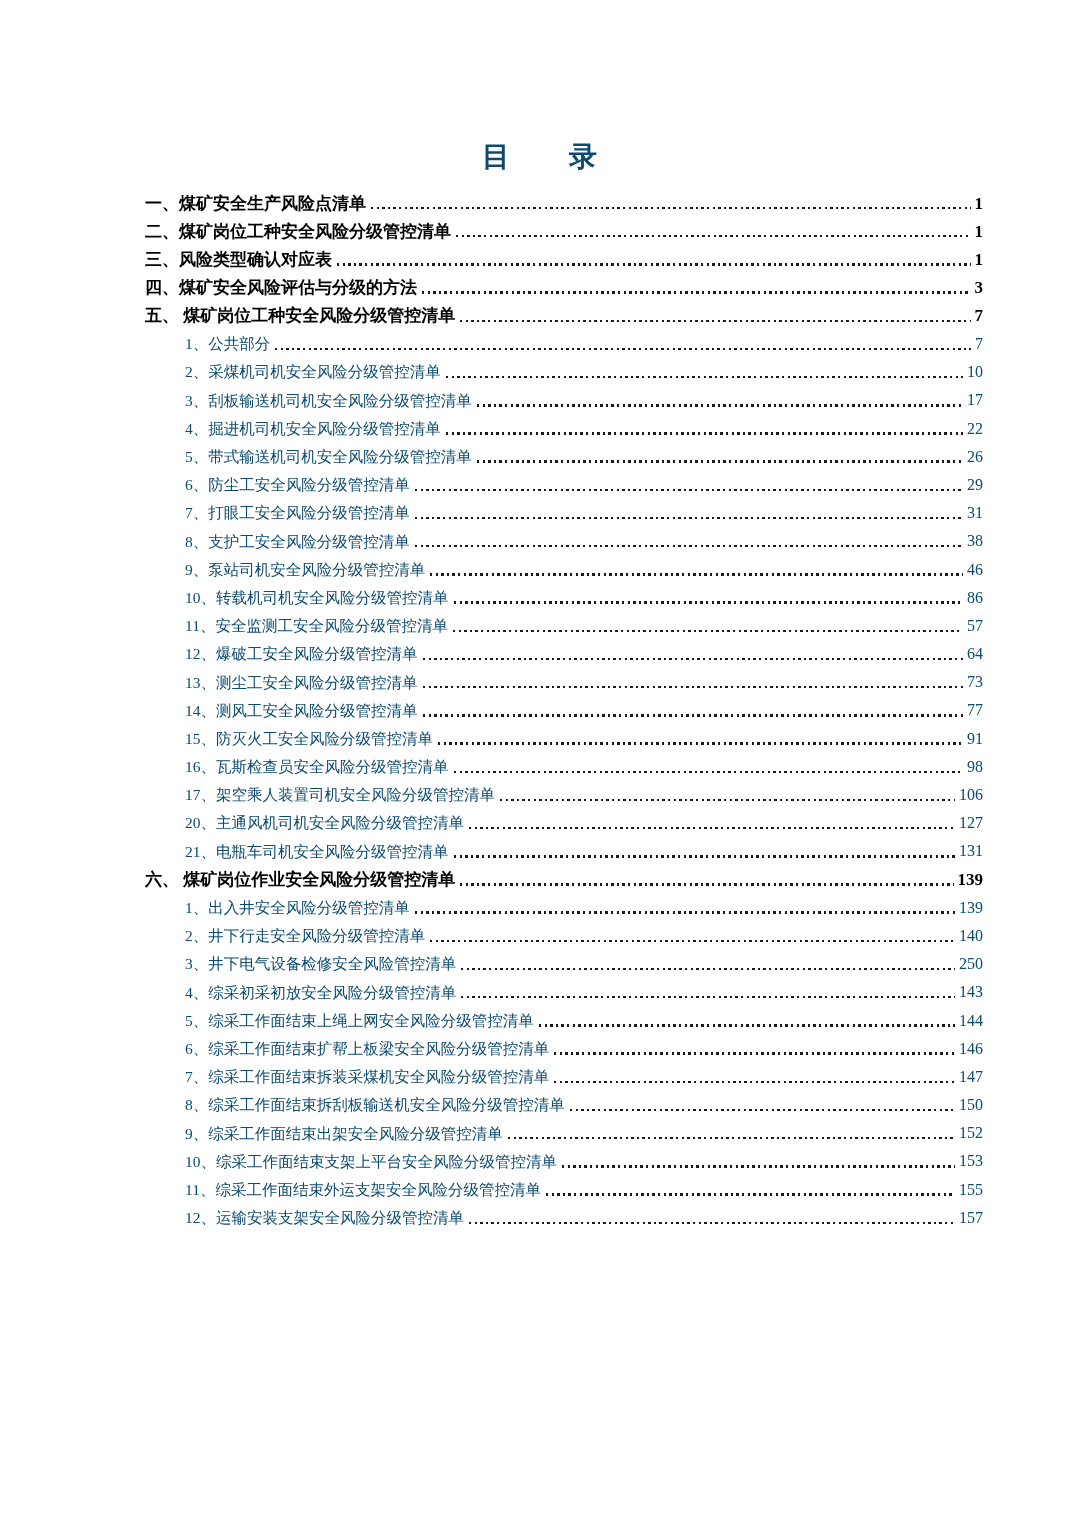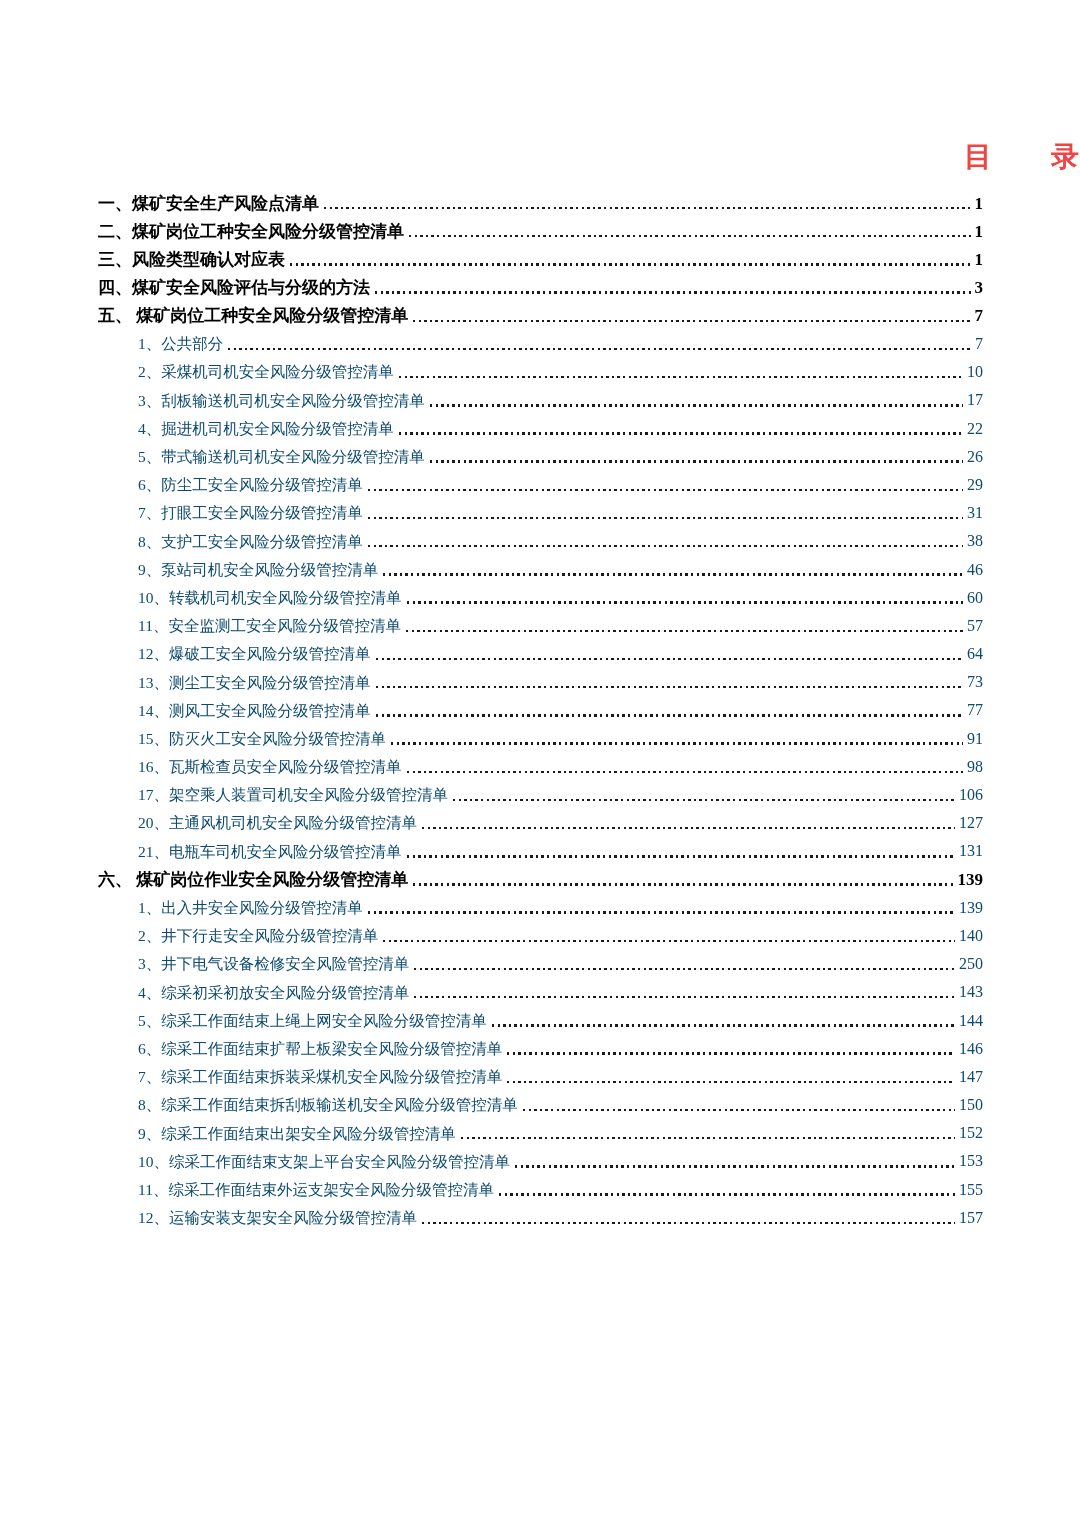--- a/index.html
+++ b/index.html
@@ -14,25 +14,25 @@
     background: #ffffff;
     color: #111111;
     font-family: "Liberation Serif", "DejaVu Serif", serif;
     overflow: hidden;
   }
   .doc-title {
     position: absolute;
     top: 138px;
     left: 0;
     width: 100%;
-    text-align: right;
+    text-align: center;
     font-size: 28px;
     font-weight: 700;
     letter-spacing: 1px;
-    color: #ef4444;
+    color: #0c4a6e;
   }
   .toc-list {
     position: absolute;
     top: 189px;
     left: 98px;
     right: 97px;
   }
   .toc-row {
     display: flex;
     align-items: center;
@@ -44,20 +44,21 @@
     font-weight: 700;
     font-size: 17px;
     color: #000000;
   }
   .toc-row.l2 {
     padding-left: 40px;
     color: #0c4a6e;
   }
   .toc-text {
     white-space: nowrap;
+    margin-left: 47px;
   }
   .toc-dots {
     flex: 1;
     align-self: flex-end;
     height: 2.4px;
     margin: 0 4px 8px 5px;
     background-image: repeating-linear-gradient(
       to right,
       #1a1a1a 0px, #1a1a1a 2.4px,
       transparent 2.4px, transparent 5.6px
@@ -145,21 +146,21 @@
     <span class="toc-page">38</span>
   </div>
       <div class="toc-row l2">
     <span class="toc-text">9、泵站司机安全风险分级管控清单</span>
     <span class="toc-dots"></span>
     <span class="toc-page">46</span>
   </div>
       <div class="toc-row l2">
     <span class="toc-text">10、转载机司机安全风险分级管控清单</span>
     <span class="toc-dots"></span>
-    <span class="toc-page">60</span>
+    <span class="toc-page">86</span>
   </div>
       <div class="toc-row l2">
     <span class="toc-text">11、安全监测工安全风险分级管控清单</span>
     <span class="toc-dots"></span>
     <span class="toc-page">57</span>
   </div>
       <div class="toc-row l2">
     <span class="toc-text">12、爆破工安全风险分级管控清单</span>
     <span class="toc-dots"></span>
     <span class="toc-page">64</span>

